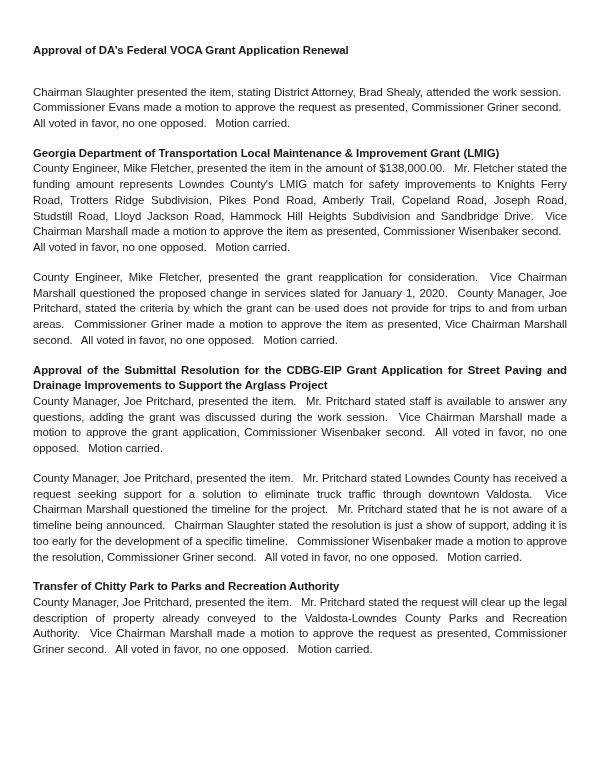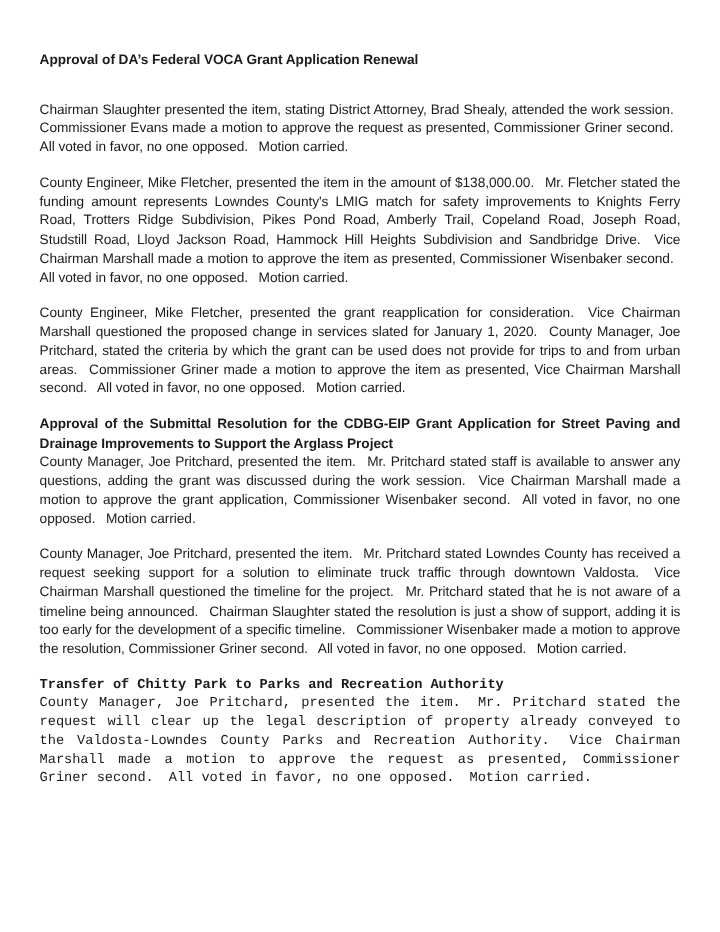--- a/index.html
+++ b/index.html
@@ -28,21 +28,20 @@
     position: absolute;
     left: 33px;
     top: 43px;
     width: 534px;
   }
   .section {
     margin: 0 0 14px 0;
   }
   .section:last-child {
     margin-bottom: 0;
-    font-family: Liberation Mono, monospace;
   }
   .heading {
     font-size: 11.4px;
     font-weight: bold;
     line-height: 15.6px;
     margin: 0;
     text-align: justify;
     text-justify: inter-word;
     letter-spacing: -0.05px;
   }
@@ -73,20 +72,21 @@
 
 <div class="page">
   <div class="content">
 
     <div class="section gap-after-heading">
       <p class="heading">Approval of DA’s Federal VOCA Grant Application Renewal</p>
       <p class="body">Chairman Slaughter presented the item, stating District Attorney, Brad Shealy, attended the work session.  Commissioner Evans made a motion to approve the request as presented, Commissioner Griner second.  All voted in favor, no one opposed.  Motion carried.</p>
     </div>
 
     <div class="section tight">
+      <p class="heading">Georgia Department of Transportation Local Maintenance &amp; Improvement Grant (LMIG)</p>
       <p class="body">County Engineer, Mike Fletcher, presented the item in the amount of $138,000.00.  Mr. Fletcher stated the funding amount represents Lowndes County's LMIG match for safety improvements to Knights Ferry Road, Trotters Ridge Subdivision, Pikes Pond Road, Amberly Trail, Copeland Road, Joseph Road, Studstill Road, Lloyd Jackson Road, Hammock Hill Heights Subdivision and Sandbridge Drive.  Vice Chairman Marshall made a motion to approve the item as presented, Commissioner Wisenbaker second.  All voted in favor, no one opposed.  Motion carried.</p>
     </div>
 
     <div class="section tight">
       <p class="body">County Engineer, Mike Fletcher, presented the grant reapplication for consideration.  Vice Chairman Marshall questioned the proposed change in services slated for January 1, 2020.  County Manager, Joe Pritchard, stated the criteria by which the grant can be used does not provide for trips to and from urban areas.  Commissioner Griner made a motion to approve the item as presented, Vice Chairman Marshall second.  All voted in favor, no one opposed.  Motion carried.</p>
     </div>
 
     <div class="section tight">
       <p class="heading multiline">Approval of the Submittal Resolution for the CDBG-EIP Grant Application for Street Paving and Drainage Improvements to Support the Arglass Project</p>
       <p class="body">County Manager, Joe Pritchard, presented the item.  Mr. Pritchard stated staff is available to answer any questions, adding the grant was discussed during the work session.  Vice Chairman Marshall made a motion to approve the grant application, Commissioner Wisenbaker second.  All voted in favor, no one opposed.  Motion carried.</p>

